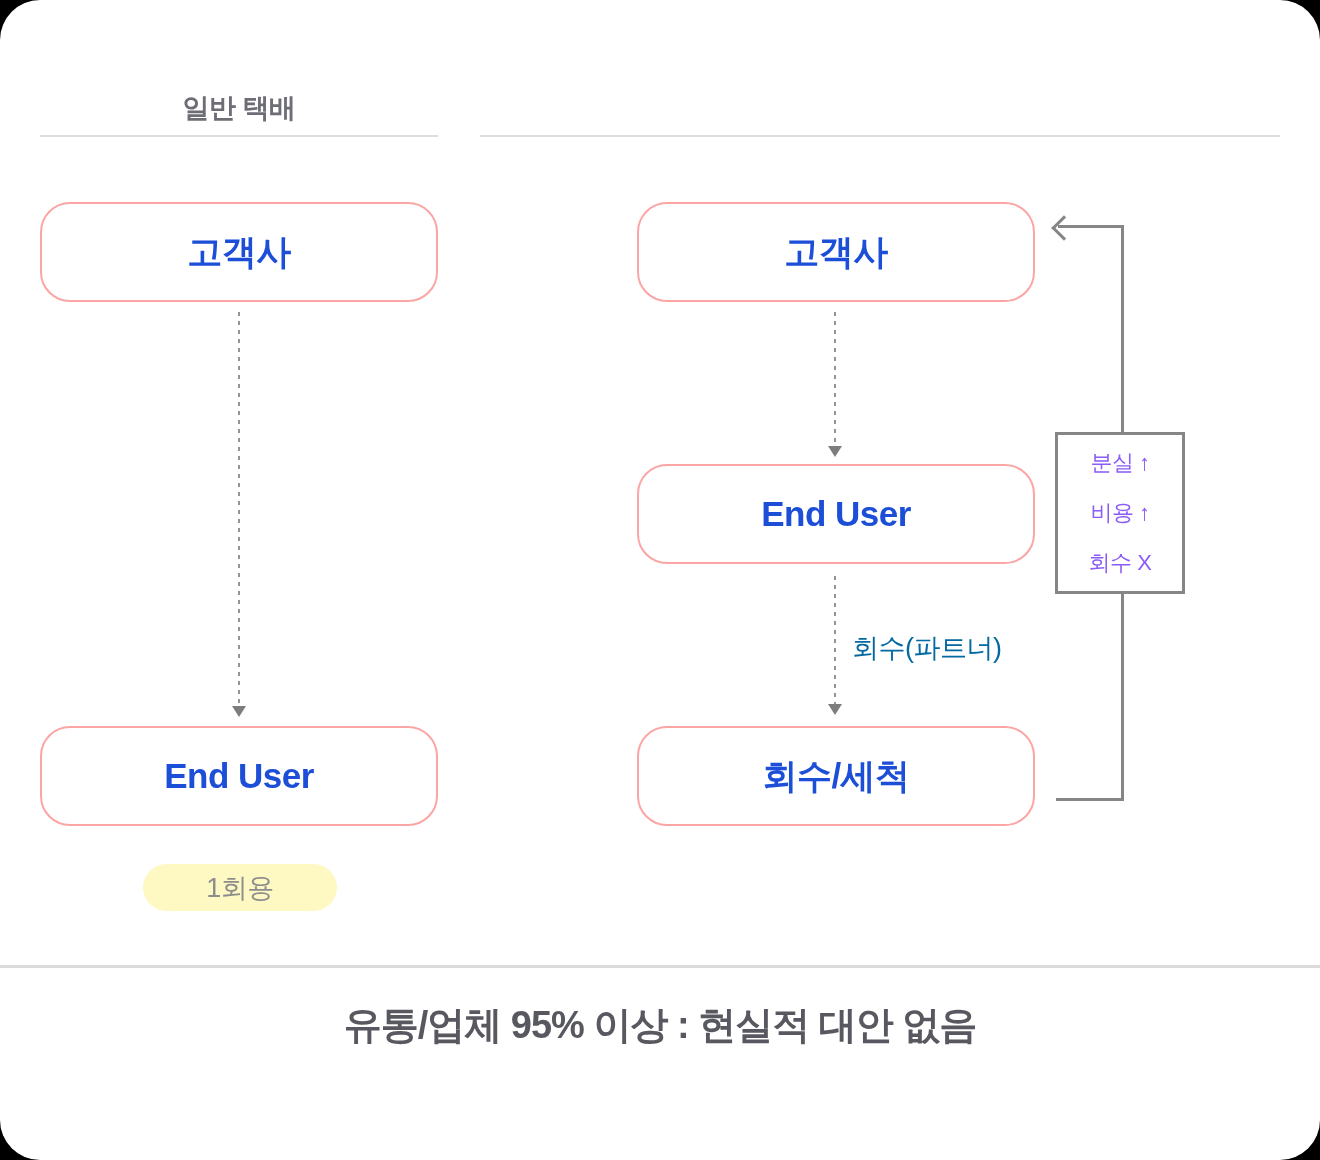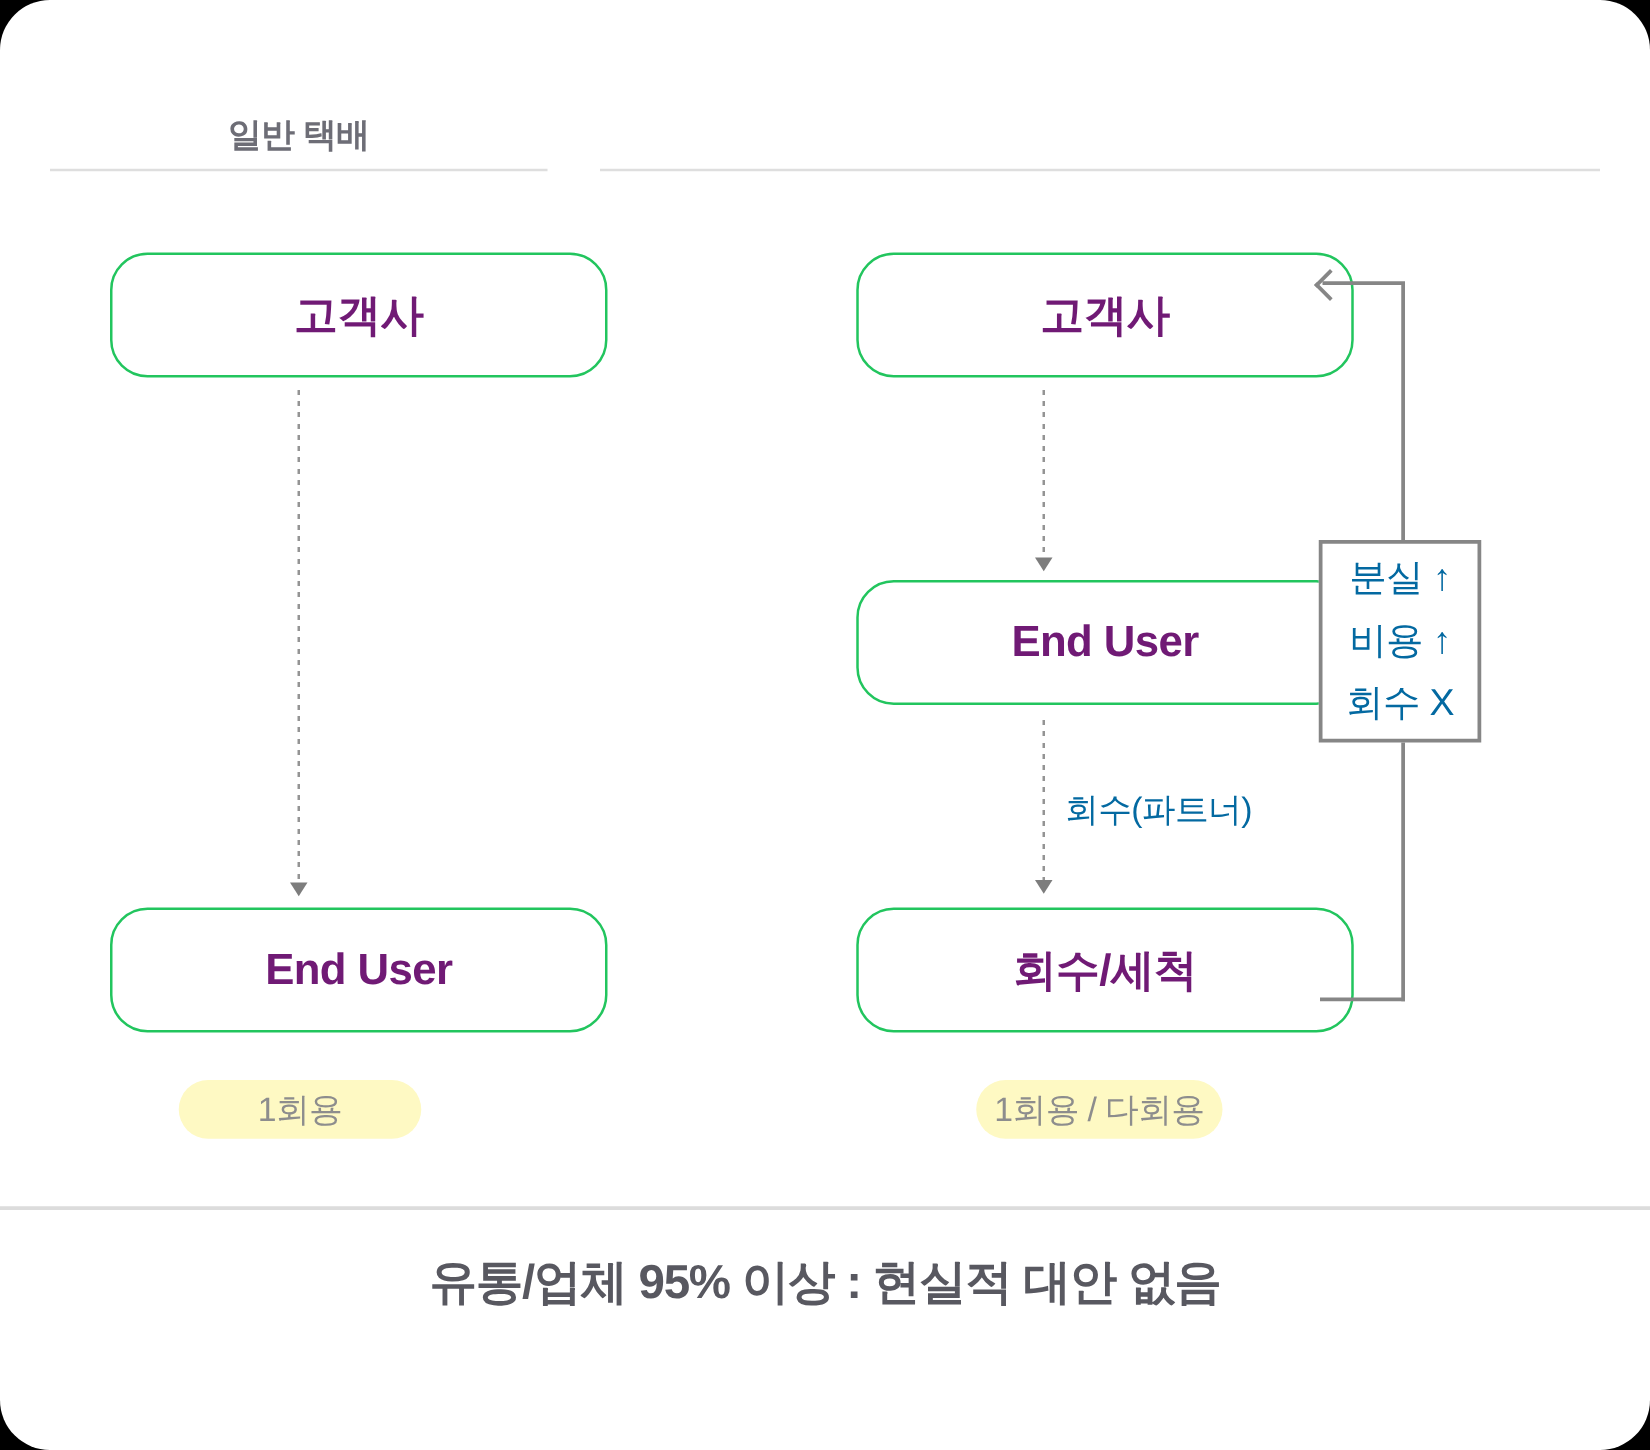--- a/index.html
+++ b/index.html
@@ -33,31 +33,30 @@
   }
   .rule.left  { left: 40px;  width: 398px; }
   .rule.right { left: 480px; width: 800px; }
 
   
   .node {
     position: absolute;
     width: 398px;
     height: 100px;
     box-sizing: border-box;
-    border: 2px solid #22c55e;
+    border: 2px solid #fca5a5;
     border-radius: 30px;
     background: #fff;
     display: flex;
     align-items: center;
     justify-content: center;
     font-size: 35px;
     font-weight: 700;
-    color: #701a75;
-    letter-spacing: -0.5px;
-    margin-left: 48px;
+    color: #1d4ed8;
+    letter-spacing: -0.5px;
   }
   .node.l1 { left: 40px;  top: 202px; }
   .node.l2 { left: 40px;  top: 726px; }
   .node.r1 { left: 637px; top: 202px; }
   .node.r2 { left: 637px; top: 464px; }
   .node.r3 { left: 637px; top: 726px; }
 
   
   .varrow {
     position: absolute;
@@ -111,23 +110,23 @@
     box-sizing: border-box;
     border: 3px solid #868686;
     background: #fff;
     display: flex;
     flex-direction: column;
     align-items: center;
     justify-content: center;
     gap: 0;
   }
   .note-line {
-    font-size: 30px;
+    font-size: 22px;
     font-weight: 500;
-    color: #0369a1;
+    color: #8b5cf6;
     line-height: 50px;
     white-space: nowrap;
     letter-spacing: -0.5px;
   }
 
   
   .pill {
     position: absolute;
     height: 47px;
     box-sizing: border-box;
@@ -175,21 +174,20 @@
   <div class="varrow a1"></div>
   <div class="node l2">End User</div>
   <div class="pill left">1회용</div>
 
   <div class="node r1">고객사</div>
   <div class="varrow a2"></div>
   <div class="node r2">End User</div>
   <div class="varrow a3"></div>
   <div class="edge-label">회수(파트너)</div>
   <div class="node r3">회수/세척</div>
-  <div class="pill right">1회용 / 다회용</div>
 
   <div class="loop-seg loop-v"></div>
   <div class="loop-seg loop-h-top"></div>
   <div class="loop-seg loop-h-bot"></div>
   <div class="loop-head"></div>
 
   <div class="note-box">
     <div class="note-line">분실 ↑</div>
     <div class="note-line">비용 ↑</div>
     <div class="note-line">회수 X</div>

